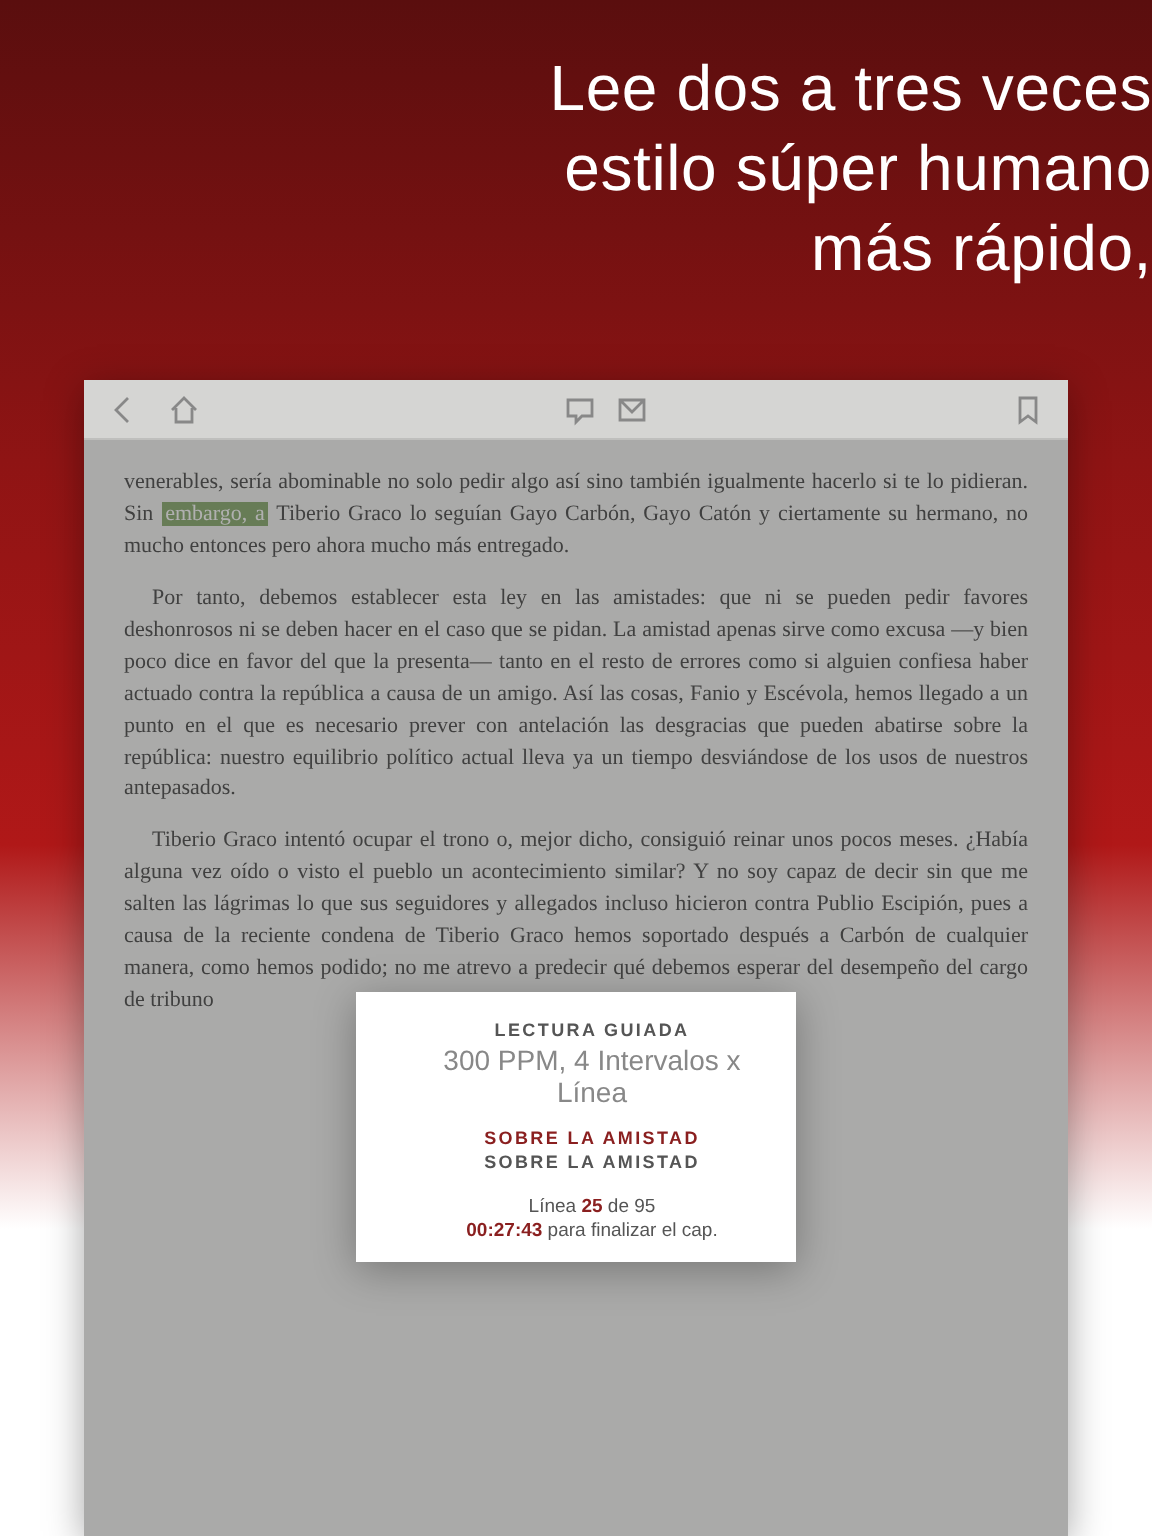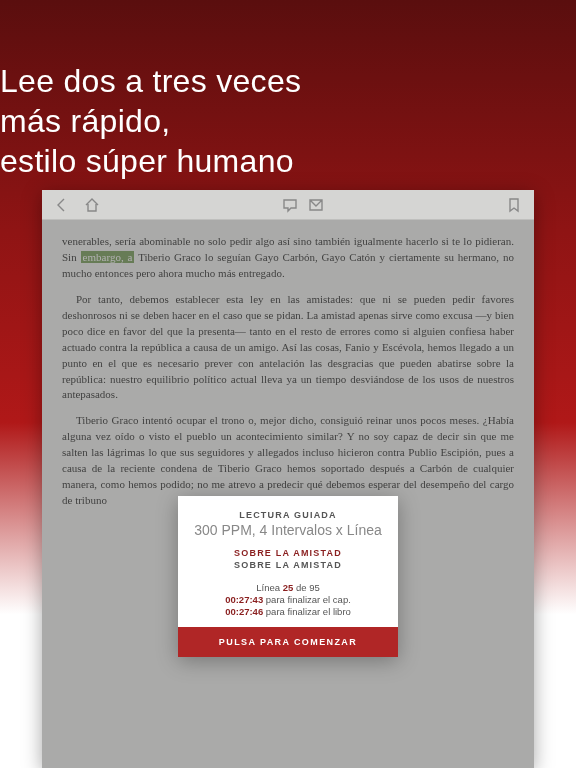--- a/index.html
+++ b/index.html
@@ -8,28 +8,27 @@
     .hero-bg {
       position: absolute;
       top: 0; left: 0;
       width: 576px; height: 768px;
       background: linear-gradient(180deg, #5a0e0e 0%, #8f1414 30%, #b01818 55%, #ffffff 80%);
     }
     
     .hero-text {
       position: absolute;
       top: 24px; left: 0; right: 0;
-      text-align: left;
+      text-align: right;
       color: #fff;
       font-family: -apple-system, 'Helvetica Neue', Arial, sans-serif;
       font-weight: 300;
       font-size: 32px;
       line-height: 1.25;
       letter-spacing: 0.3px;
-      margin-top: 37px;
     }
     
     .device-frame {
       position: absolute;
       top: 190px;
       left: 42px;
       width: 492px;
       height: 578px;
       background: #d5d5d3;
       box-shadow: 0 4px 18px rgba(0,0,0,0.35);
@@ -77,21 +76,21 @@
       position: absolute;
       top: 276px;
       left: 50%;
       transform: translateX(-50%);
       width: 220px;
       background: #fff;
       box-shadow: 0 4px 20px rgba(0,0,0,0.3);
       text-align: center;
       font-family: -apple-system, 'Helvetica Neue', Arial, sans-serif;
     }
-    .popup-body { padding: 14px 12px 10px; }
+    .popup-body { padding: 14px 12px 10px; margin-left: 16px; }
     .popup-title { font-size: 9px; letter-spacing: 1.2px; color: #555; font-weight: 600; }
     .popup-sub { font-size: 14px; color: #888; margin-top: 2px; margin-bottom: 10px; }
     .popup-book { font-size: 9px; letter-spacing: 1.2px; color: #8a1f1f; font-weight: 700; }
     .popup-chapter { font-size: 9px; letter-spacing: 1.2px; color: #555; font-weight: 600; margin-top: 2px; margin-bottom: 12px; }
     .popup-page { font-size: 9.5px; color: #555; }
     .popup-page .accent, .popup-time .accent { color: #8a1f1f; font-weight: 700; }
     .popup-time { font-size: 9.5px; color: #555; margin-top: 1px; text-align: center; }
     .popup-cta {
       background: #b02626;
       color: #fff;
@@ -102,22 +101,22 @@
       cursor: pointer;
     }
   </style>
 </head>
 <body>
 
 <div class="hero-bg"></div>
 
 <div class="hero-text">
   <div>Lee dos a tres veces</div>
+  <div>estilo súper humano</div>
   <div>más rápido,</div>
-  <div>estilo súper humano</div>
 </div>
 
 <div class="device-frame">
 
   <div class="toolbar">
     <div class="toolbar-left">
       <div class="tb-icon">
         <svg viewBox="0 0 16 16">
             <polyline points="10,2 4,8 10,14"></polyline>
           </svg>
@@ -162,21 +161,17 @@
         <div class="popup-title">LECTURA GUIADA</div>
         <div class="popup-sub">300 PPM, 4 Intervalos x Línea</div>
         <div class="popup-book">SOBRE LA AMISTAD</div>
         <div class="popup-chapter">SOBRE LA AMISTAD</div>
         <div class="popup-page">
           <span>Línea </span><span class="accent">25</span><span> de </span><span>95</span>
         </div>
         <div class="popup-time">
           <span class="accent">00:27:43</span><span> para finalizar el cap.</span>
         </div>
-        <div class="popup-time">
-          <span class="accent">00:27:46</span><span> para finalizar el libro</span>
-        </div>
       </div>
-      <div class="popup-cta">PULSA PARA COMENZAR</div>
     </div>
   </div>
 
 </div>
 
 </body></html>

